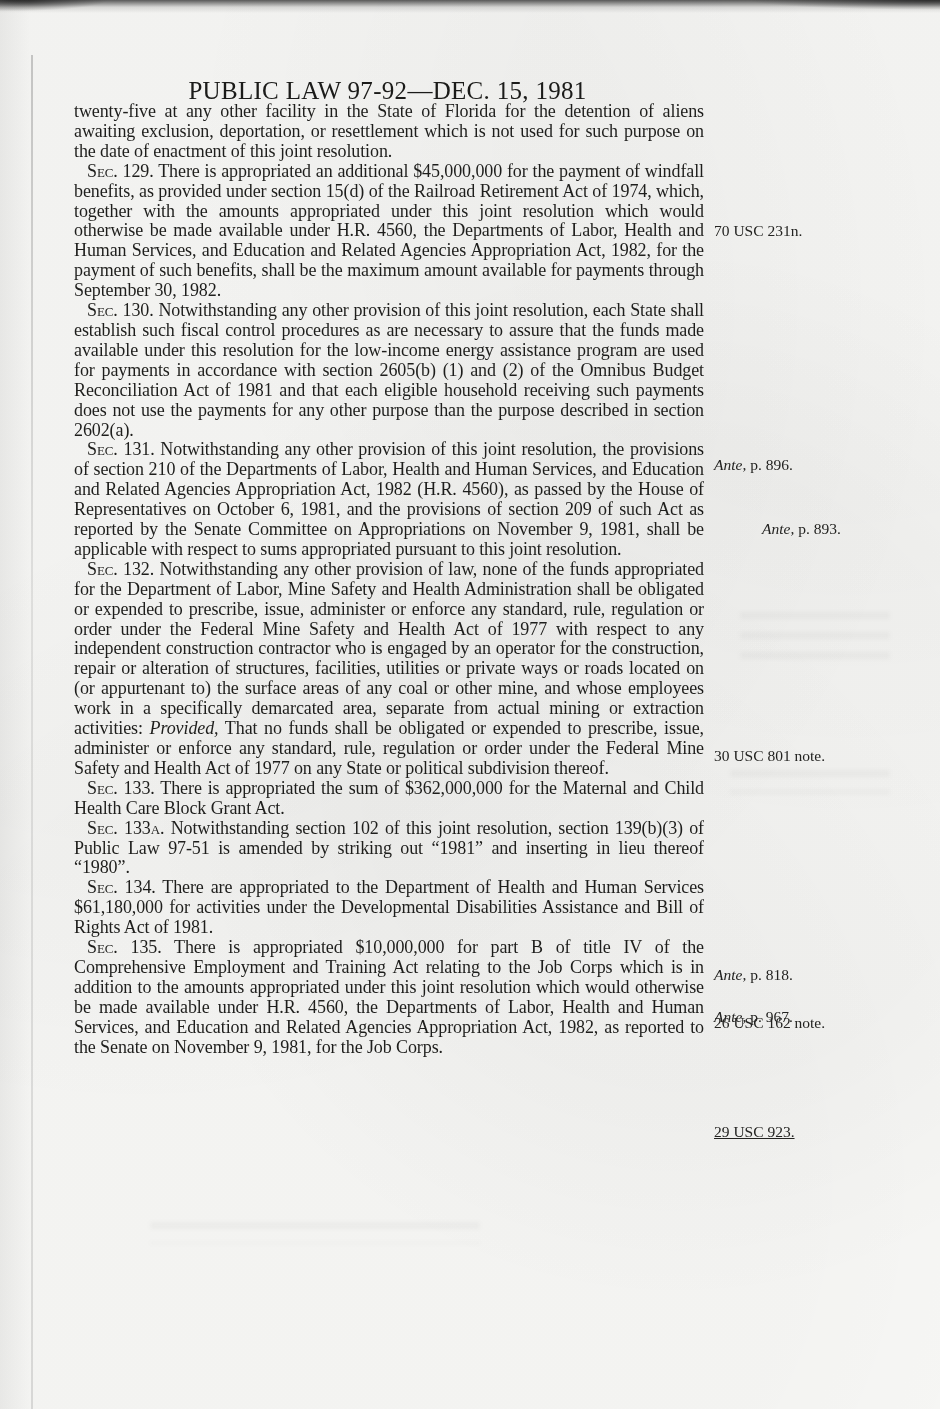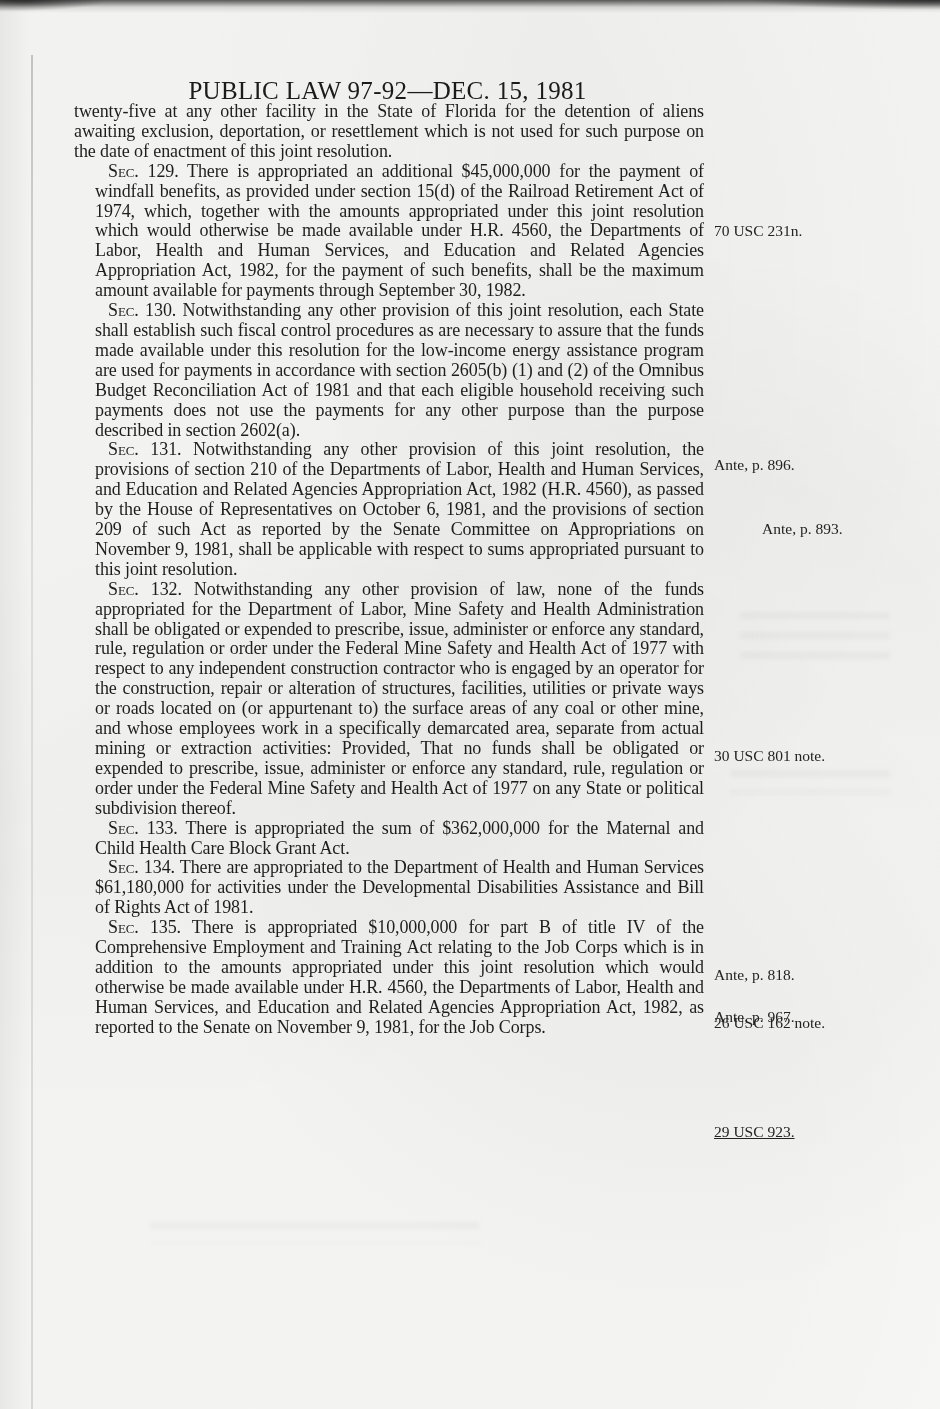--- a/index.html
+++ b/index.html
@@ -58,23 +58,23 @@
     color:#1b1b19;
   }
   
   .body-col{
     position:absolute; left:74px; top:102px; width:630px;
     font-size:18px; line-height:19.9px;
     text-align:justify;
     letter-spacing:-0.1px;
   }
   .body-col p{ margin:0; }
-  .body-col p.sec{ text-indent:13px;margin-left:21px; }
+  .body-col p.sec{ text-indent:13px; }
   .seclabel{ font-variant:small-caps; }
-  .it{ }
+  .it{ font-style:italic; }
   
   .note{
     position:absolute; left:714px; width:180px;
     font-size:15.5px; line-height:18px; white-space:nowrap;
     color:#232321;
   }
 </style>
 </head>
 <body>
 
@@ -95,20 +95,21 @@
     <p class="sec"><span class="seclabel">Sec. 129.</span><span> There is appropriated an additional $45,000,000 for the payment of windfall benefits, as provided under section 15(d) of the Railroad Retirement Act of 1974, which, together with the amounts appropriated under this joint resolution which would otherwise be made available under H.R. 4560, the Departments of Labor, Health and Human Services, and Education and Related Agencies Appropriation Act, 1982, for the payment of such benefits, shall be the maximum amount available for payments through September 30, 1982.</span></p>
 
     <p class="sec"><span class="seclabel">Sec. 130.</span><span> Notwithstanding any other provision of this joint resolution, each State shall establish such fiscal control procedures as are necessary to assure that the funds made available under this resolution for the low-income energy assistance program are used for payments in accordance with section 2605(b) (1) and (2) of the Omnibus Budget Reconciliation Act of 1981 and that each eligible household receiving such payments does not use the payments for any other purpose than the purpose described in section 2602(a).</span></p>
 
     <p class="sec"><span class="seclabel">Sec. 131.</span><span> Notwithstanding any other provision of this joint resolution, the provisions of section 210 of the Departments of Labor, Health and Human Services, and Education and Related Agencies Appropriation Act, 1982 (H.R. 4560), as passed by the House of Representatives on October 6, 1981, and the provisions of section 209 of such Act as reported by the Senate Committee on Appropriations on November 9, 1981, shall be applicable with respect to sums appropriated pursuant to this joint resolution.</span></p>
 
     <p class="sec"><span class="seclabel">Sec. 132.</span><span> Notwithstanding any other provision of law, none of the funds appropriated for the Department of Labor, Mine Safety and Health Administration shall be obligated or expended to prescribe, issue, administer or enforce any standard, rule, regulation or order under the Federal Mine Safety and Health Act of 1977 with respect to any independent construction contractor who is engaged by an operator for the construction, repair or alteration of structures, facilities, utilities or private ways or roads located on (or appurtenant to) the surface areas of any coal or other mine, and whose employees work in a specifically demarcated area, separate from actual mining or extraction activities: </span><span class="it">Provided,</span><span> That no funds shall be obligated or expended to prescribe, issue, administer or enforce any standard, rule, regulation or order under the Federal Mine Safety and Health Act of 1977 on any State or political subdivision thereof.</span></p>
 
     <p class="sec"><span class="seclabel">Sec. 133.</span><span> There is appropriated the sum of $362,000,000 for the Maternal and Child Health Care Block Grant Act.</span></p>
 
+    <p class="sec"><span class="seclabel">Sec. 133a.</span><span> Notwithstanding section 102 of this joint resolution, section 139(b)(3) of Public Law 97-51 is amended by striking out “1981” and inserting in lieu thereof “1980”.</span></p>
 
     <p class="sec"><span class="seclabel">Sec. 134.</span><span> There are appropriated to the Department of Health and Human Services $61,180,000 for activities under the Developmental Disabilities Assistance and Bill of Rights Act of 1981.</span></p>
 
     <p class="sec"><span class="seclabel">Sec. 135.</span><span> There is appropriated $10,000,000 for part B of title IV of the Comprehensive Employment and Training Act relating to the Job Corps which is in addition to the amounts appropriated under this joint resolution which would otherwise be made available under H.R. 4560, the Departments of Labor, Health and Human Services, and Education and Related Agencies Appropriation Act, 1982, as reported to the Senate on November 9, 1981, for the Job Corps.</span></p>
   </div>
 
   <div class="note" style="top:222px;"><span class="it"></span><span>70 USC 231n.</span></div>
 
   <div class="note" style="top:456px;"><span class="it">Ante,</span><span> p. 896.</span></div>
 

